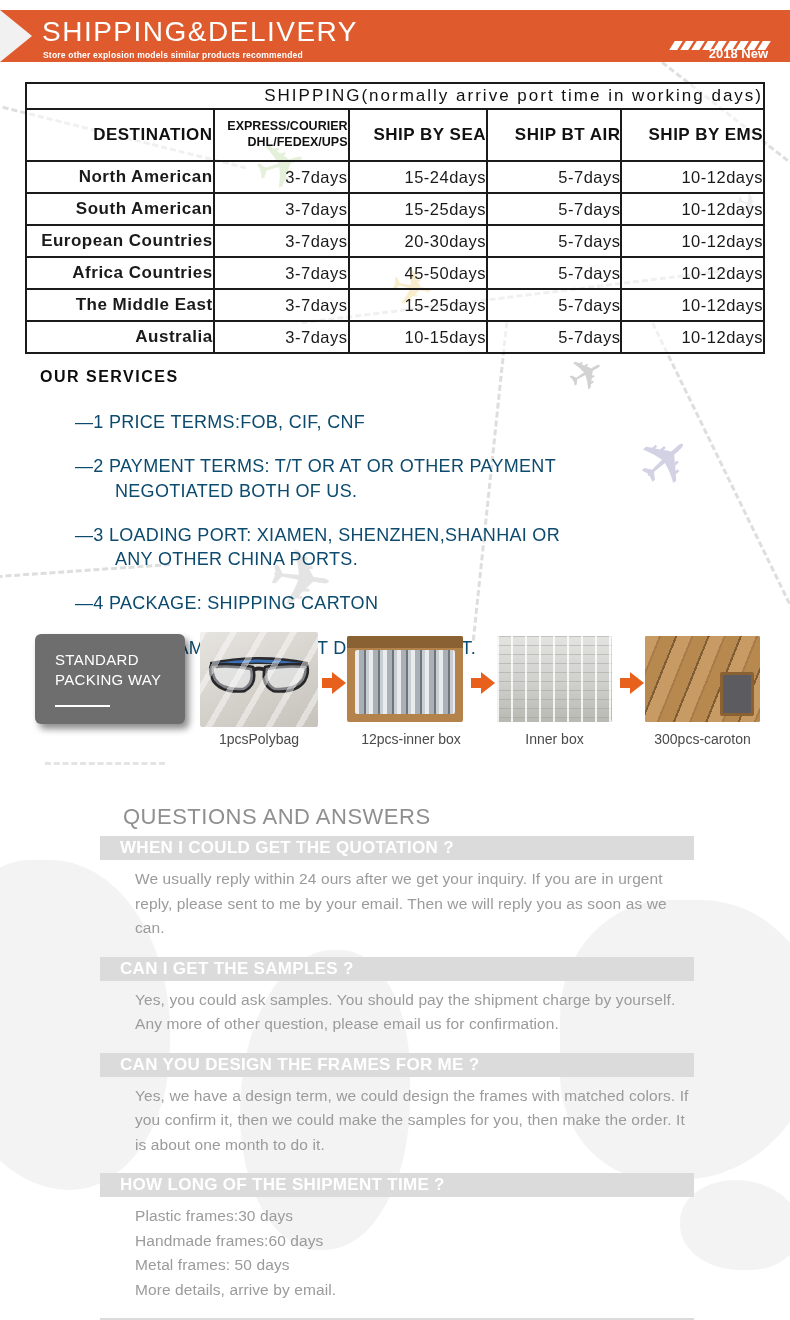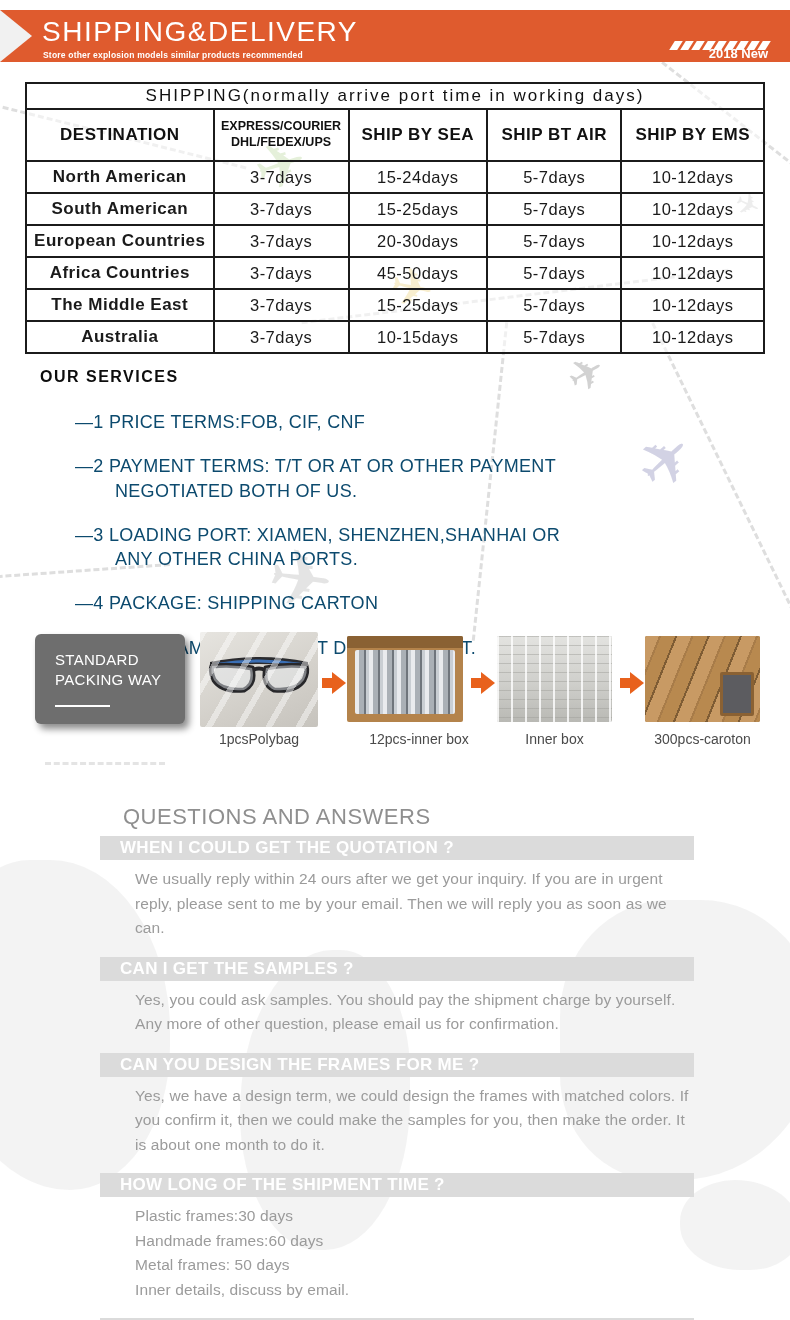--- a/index.html
+++ b/index.html
@@ -18,21 +18,21 @@
     border-top:26px solid transparent; border-bottom:26px solid transparent; border-left:32px solid #f1f1f1; }
   .banner-title { position:absolute; left:42px; top:6px; color:#fff; font-size:28px; font-weight:400; letter-spacing:1.5px; }
   .banner-sub { position:absolute; left:43px; top:40px; color:#fff; font-size:8.5px; font-weight:700; letter-spacing:.2px; }
   .banner-badge { position:absolute; right:22px; top:12px; color:#fff; font-size:13px; font-weight:700; text-align:right;margin-top:24px; }
   .banner-dashes { position:absolute; right:22px; top:31px; display:flex; gap:3px; }
   .banner-dashes i { display:block; width:8px; height:9px; background:#fff; transform:skewX(-32deg); }
 
   
   .ship-table { position:absolute; left:25px; top:82px; width:740px; border-collapse:collapse; z-index:1;
     font-family:"Liberation Sans", sans-serif; }
-  .ship-table th, .ship-table td { border:2px solid #1b1b1b; text-align:center; vertical-align:middle;
+  .ship-table th, .ship-table td { border:2px solid #1b1b1b; text-align:right; vertical-align:middle;
     background:rgba(255,255,255,.55); }
   .ship-table .t-title { font-size:17px; font-weight:400; letter-spacing:2px; height:26px; color:#111; }
   .ship-table thead th { height:52px; font-size:17px; font-weight:700; color:#111; letter-spacing:.5px; }
   .ship-table thead th.express-col { font-size:12.5px; line-height:1.25; white-space:pre-line; letter-spacing:0; }
   .ship-table tbody td { height:32px; font-size:16.5px; color:#1a1a1a; letter-spacing:.5px; }
   .ship-table tbody td:first-child { font-weight:700; font-size:17px; }
   .ship-table col.c1{width:188px;} .ship-table col.c2{width:135px;} .ship-table col.c3{width:139px;}
   .ship-table col.c4{width:135px;} .ship-table col.c5{width:143px;}
 
   
@@ -222,21 +222,21 @@
   <div class="photo photo3">
       <div class="grid"></div>
     </div>
   <div class="pack-arrow" style="left:630px;"></div>
   <div class="photo photo4">
     <div class="boards"></div>
       <div class="inner"></div>
   </div>
 
   <div class="pack-caption" style="left:200px;width:118px;">1pcsPolybag</div>
-  <div class="pack-caption" style="left:361px;width:116px;">12pcs-inner box</div>
+  <div class="pack-caption" style="left:353px;width:116px;">12pcs-inner box</div>
   <div class="pack-caption" style="left:497px;width:115px;">Inner box</div>
   <div class="pack-caption" style="left:645px;width:115px;">300pcs-caroton</div>
 
   <div class="qa-heading">QUESTIONS AND ANSWERS</div>
   <div class="qa-list">
       <div class="qa-q">WHEN I COULD GET THE QUOTATION ?</div>
       <div class="qa-a">
         <div>We usually reply within 24 ours after we get your inquiry. If you are in urgent reply, please sent to me by your email. Then we will reply you as soon as we can.</div>
       </div>
       <div class="qa-q">CAN I GET THE SAMPLES ?</div>
@@ -245,18 +245,18 @@
       </div>
       <div class="qa-q">CAN YOU DESIGN THE FRAMES FOR ME ?</div>
       <div class="qa-a">
         <div>Yes, we have a design term, we could design the frames with matched colors. If you confirm it, then we could make the samples for you, then make the order. It is about one month to do it.</div>
       </div>
       <div class="qa-q">HOW LONG OF THE SHIPMENT TIME ?</div>
       <div class="qa-a">
         <div>Plastic frames:30 days</div>
         <div>Handmade frames:60 days</div>
         <div>Metal frames: 50 days</div>
-        <div>Inner details, discuss by email.</div>
+        <div>More details, arrive by email.</div>
       </div>
       <div class="qa-q">WHAT IS YOUR PAYMENT TERM ?</div>
     </div>
 
 </div>
 
 </body></html>

